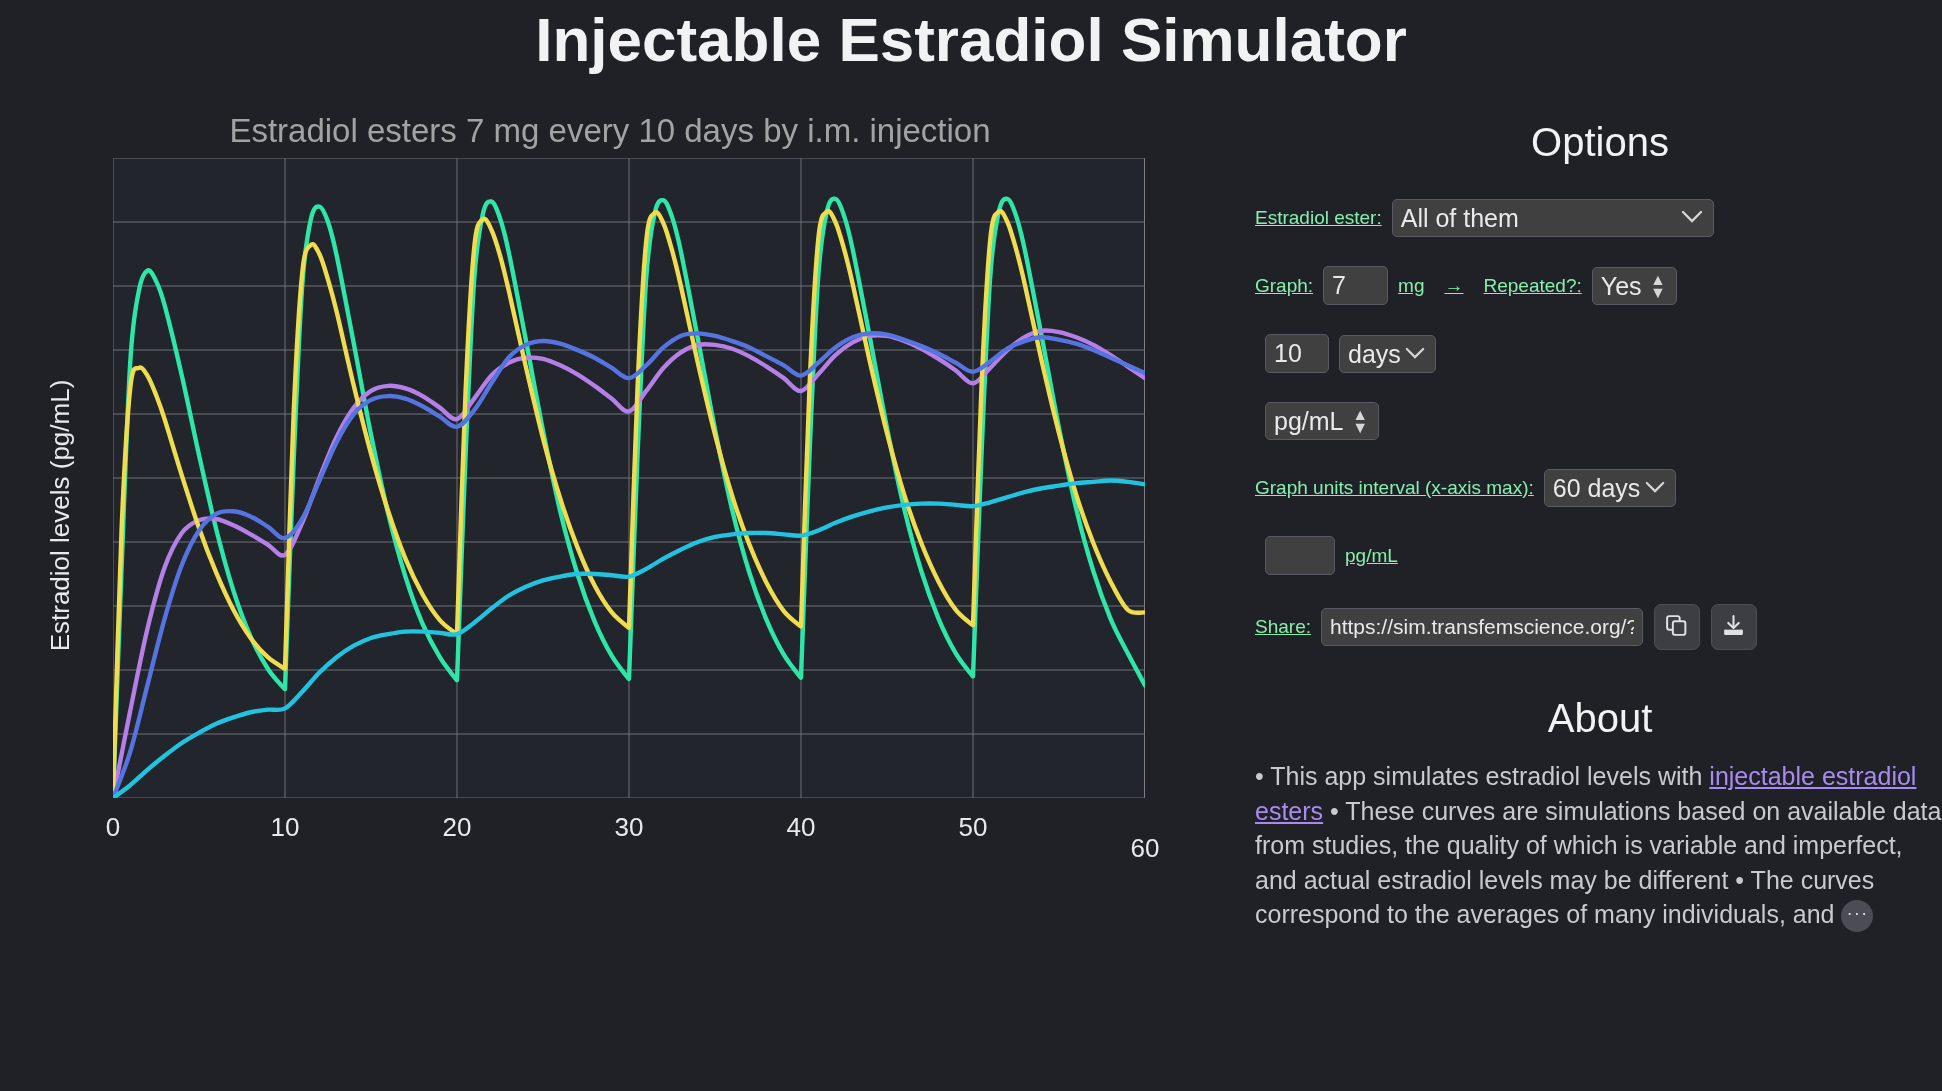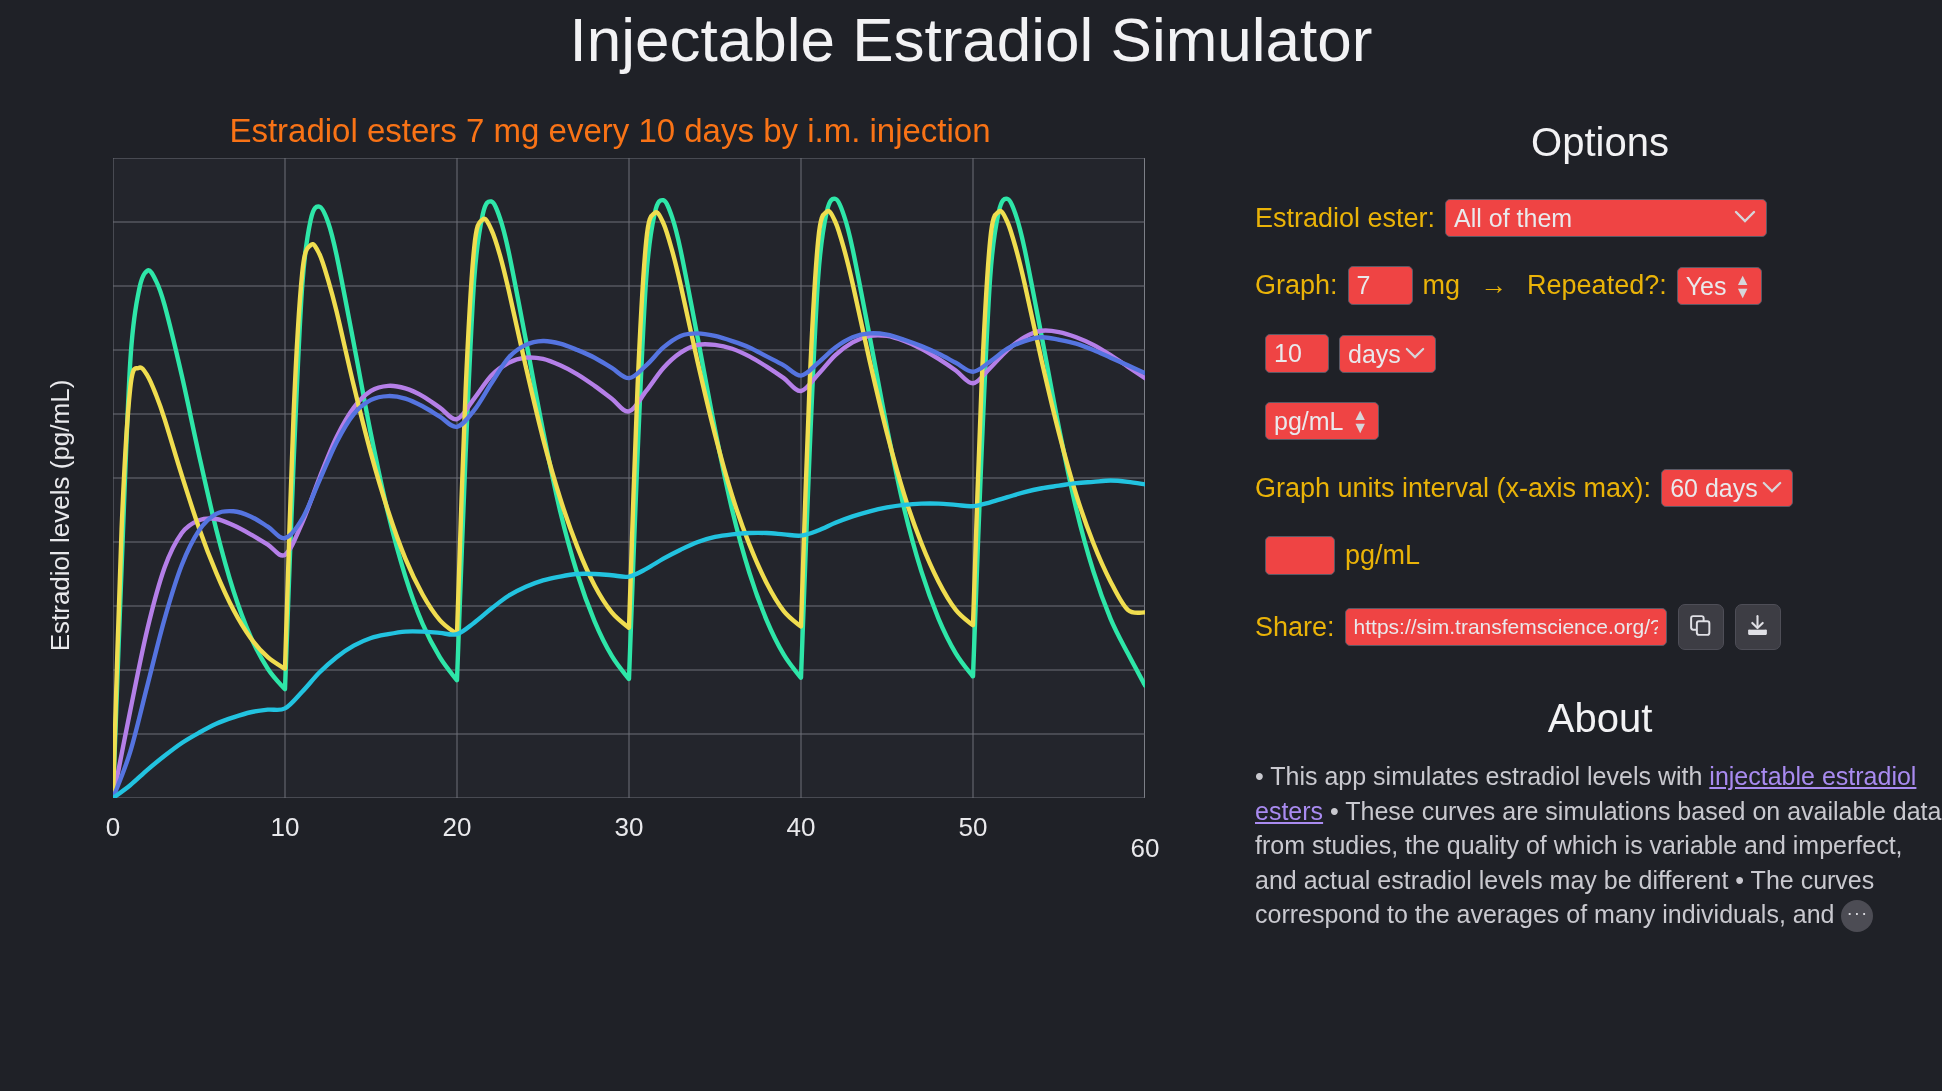--- a/index.html
+++ b/index.html
@@ -8,29 +8,29 @@
     width: 1942px; height: 1091px;
     background: #1f2127;
     font-family: "Liberation Sans", sans-serif;
     overflow: hidden;
   }
   .page { position: relative; width: 1942px; height: 1091px; }
 
   .app-title {
     position: absolute; top: 4px; left: 0; width: 1942px;
     text-align: center;
-    font-size: 62px; font-weight: 400; color: #f2f2f4;
+    font-size: 62px; font-weight: 700; color: #f2f2f4;
     letter-spacing: 0px;
   }
 
   
   .chart-wrap { position: absolute; left: 0px; top: 100px; width: 1180px; height: 990px; }
   .chart-title {
     position: absolute; left: 60px; top: 12px; width: 1100px;
-    text-align: center; font-size: 33px; color: #f97316;
+    text-align: center; font-size: 33px; color: #a3a3a3;
   }
   .ylabel {
     position: absolute; left: -140px; top: 400px; width: 400px;
     transform: rotate(-90deg); transform-origin: center;
     text-align: center; font-size: 26px; color: #e9e9ec;
   }
   .xlabel {
     position: absolute; left: 60px; top: 655px; width: 1090px;
     text-align: center; font-size: 26px; color: #e9e9ec;
   }
@@ -59,26 +59,26 @@
   .legend-label { font-size: 23px; color: #e9e9ec; white-space: nowrap; }
   .legend-item.off .legend-label { text-decoration: line-through; }
 
   
   .options { position: absolute; left: 1255px; top: 120px; width: 690px; }
   .panel-head {
     text-align: center; font-size: 40px; color: #f2f2f4;
     margin: 0 0 34px 0; font-weight: 400;
   }
   .row { display: flex; align-items: center; flex-wrap: wrap; margin-bottom: 29px; }
-  .lbl { font-size: 27px; color: #eab308; }
+  .lbl { font-size: 19px; color: #86efac; text-decoration: underline; }
   .gap { width: 10px; }
 
   select, input {
     font-family: "Liberation Sans", sans-serif;
-    background: #ef4444; color: #e9e9ec;
+    background: #404040; color: #e9e9ec;
     border: 1px solid #5a5a66; border-radius: 5px;
     font-size: 25px; padding: 4px 8px; outline: none;
   }
   select { appearance: none; -webkit-appearance: none; padding-right: 34px; cursor: pointer; }
   .sel-wrap { position: relative; display: inline-block; }
   .sel-wrap .chev {
     position: absolute; right: 11px; top: 50%; transform: translateY(-50%);
     pointer-events: none; color: #d6d6da; font-size: 18px; line-height: 1;
   }
   .sel-wrap .updown {

